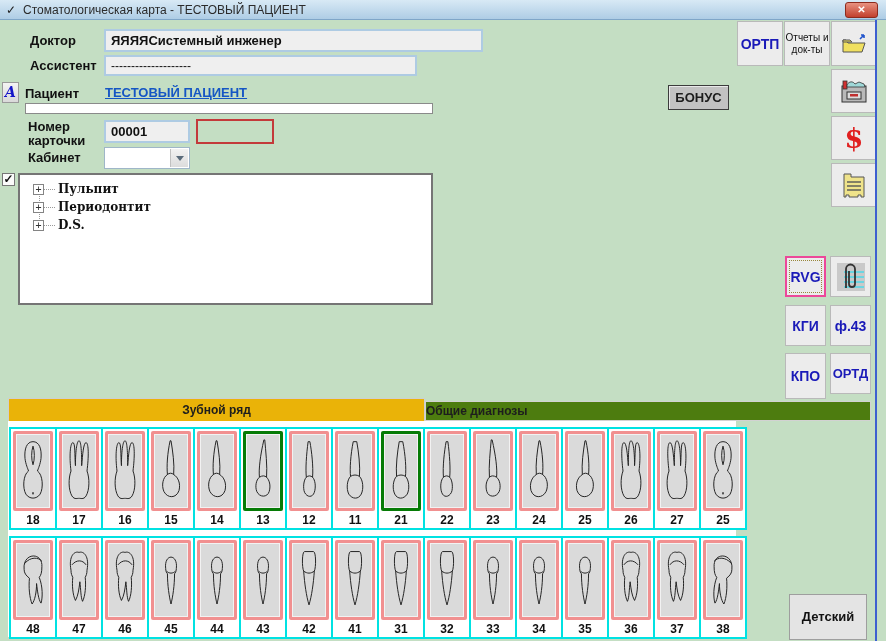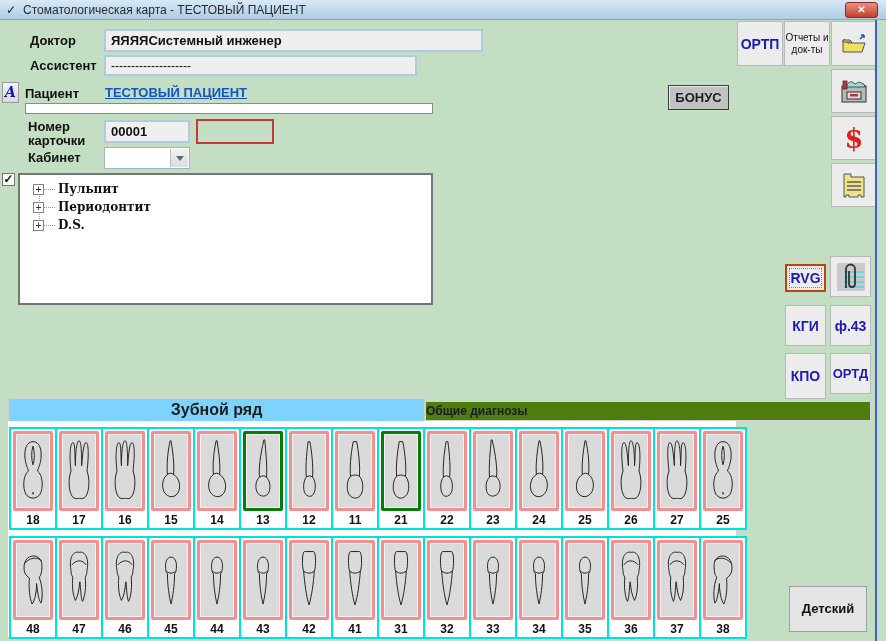--- a/index.html
+++ b/index.html
@@ -66,53 +66,53 @@
   #btn-folder-open { left:831px; top:21px; width:46px; height:45px; }
   #btn-cardfile { left:831px; top:69px; width:46px; height:44px; }
   #btn-dollar { left:831px; top:116px; width:46px; height:44px;
     font-family:"DejaVu Serif", serif; font-size:27px; font-weight:bold; color:#E02020; }
   #btn-docs { left:831px; top:163px; width:46px; height:44px; }
 
   #btn-bonus { position:absolute; left:668px; top:85px; width:61px; height:25px;
     background:#C2C2C2; border:1px solid #3C3C3C; box-shadow:inset 1px 1px 0 #E9E9E9;
     font-size:13px; font-weight:bold; color:#1d1d1d; text-align:center; line-height:23px; cursor:pointer; }
 
-  #btn-rvg { left:785px; top:256px; width:41px; height:28px; border:2px solid #c2410c; position:absolute;margin-top:8px; }
+  #btn-rvg { left:785px; top:256px; width:41px; height:41px; border:2px solid #ec4899; position:absolute; }
   #btn-rvg::after { content:""; position:absolute; inset:2px; border:1px dotted #98863A; }
   #btn-clip { left:830px; top:256px; width:41px; height:41px; }
   #btn-kgi { left:785px; top:305px; width:41px; height:41px; }
   #btn-f43 { left:830px; top:305px; width:41px; height:41px; }
   #btn-kpo { left:785px; top:353px; width:41px; height:46px; }
   #btn-ortd { left:830px; top:353px; width:41px; height:41px; font-size:13px; }
 
   
-  #tab-active { position:absolute; left:8px; top:398px; width:417px; height:23px; background:#7dd3fc;
+  #tab-active { position:absolute; left:8px; top:398px; width:417px; height:23px; background:#eab308;
     border:1px solid #CFCFCF; border-bottom:none; z-index:2;
-    font-size:16px; font-weight:bold; color:#1d1d1d; text-align:center; line-height:22px; cursor:pointer; }
+    font-size:12px; font-weight:bold; color:#1d1d1d; text-align:center; line-height:22px; cursor:pointer; }
   #tab-inactive { position:absolute; left:425px; top:401px; width:446px; height:20px; background:#4d7c0f;
     border:1px solid #D2D2D2; font-size:12px; font-weight:bold; color:#1d1d1d; 
     line-height:18px; cursor:pointer; }
 
   
   #tooth-panel { position:absolute; left:8px; top:421px; width:728px; height:216px; background:#fff; }
   .tooth-row { position:absolute; left:1px; display:flex; }
   #tooth-row-1 { top:6px; }
   #tooth-row-2 { top:115px; }
   .tooth-cell { width:48px; background:#fff; border:2px solid #00E2E2; margin-left:-2px;
     display:flex; flex-direction:column; align-items:center; cursor:pointer; }
   .tooth-cell:first-child { margin-left:0; }
   .tooth-pad { margin-top:2px; width:40px; height:80px; background:#F19090; border-radius:2px;
     padding:3px; }
   .tooth-cell.selected .tooth-pad { background:#067B06; }
   .tooth-inner { width:34px; height:74px; background:#DADADA; border:1px solid #F2F2F2; }
   .tooth-inner svg { width:100%; height:100%; display:block; }
   .tooth-inner svg.mirr { transform:scaleX(-1); }
   .tooth-num { font-size:12px; font-weight:bold; color:#111; margin:2px 0 1px 0; }
 
-  #btn-child { position:absolute; left:781px; top:165px; width:78px; height:46px;
+  #btn-child { position:absolute; left:781px; top:173px; width:78px; height:46px;
     background:#E4E4E4; border:1px solid #9E9E9E; font-size:13px; font-weight:bold; color:#111;
     text-align:center; line-height:44px; cursor:pointer; }
 
   #right-edge-line { position:absolute; left:875px; top:20px; width:2px; height:621px; background:#3D5FD0; }
 
   .icon-svg { display:block; }
 </style>
 </head>
 <body>
 

